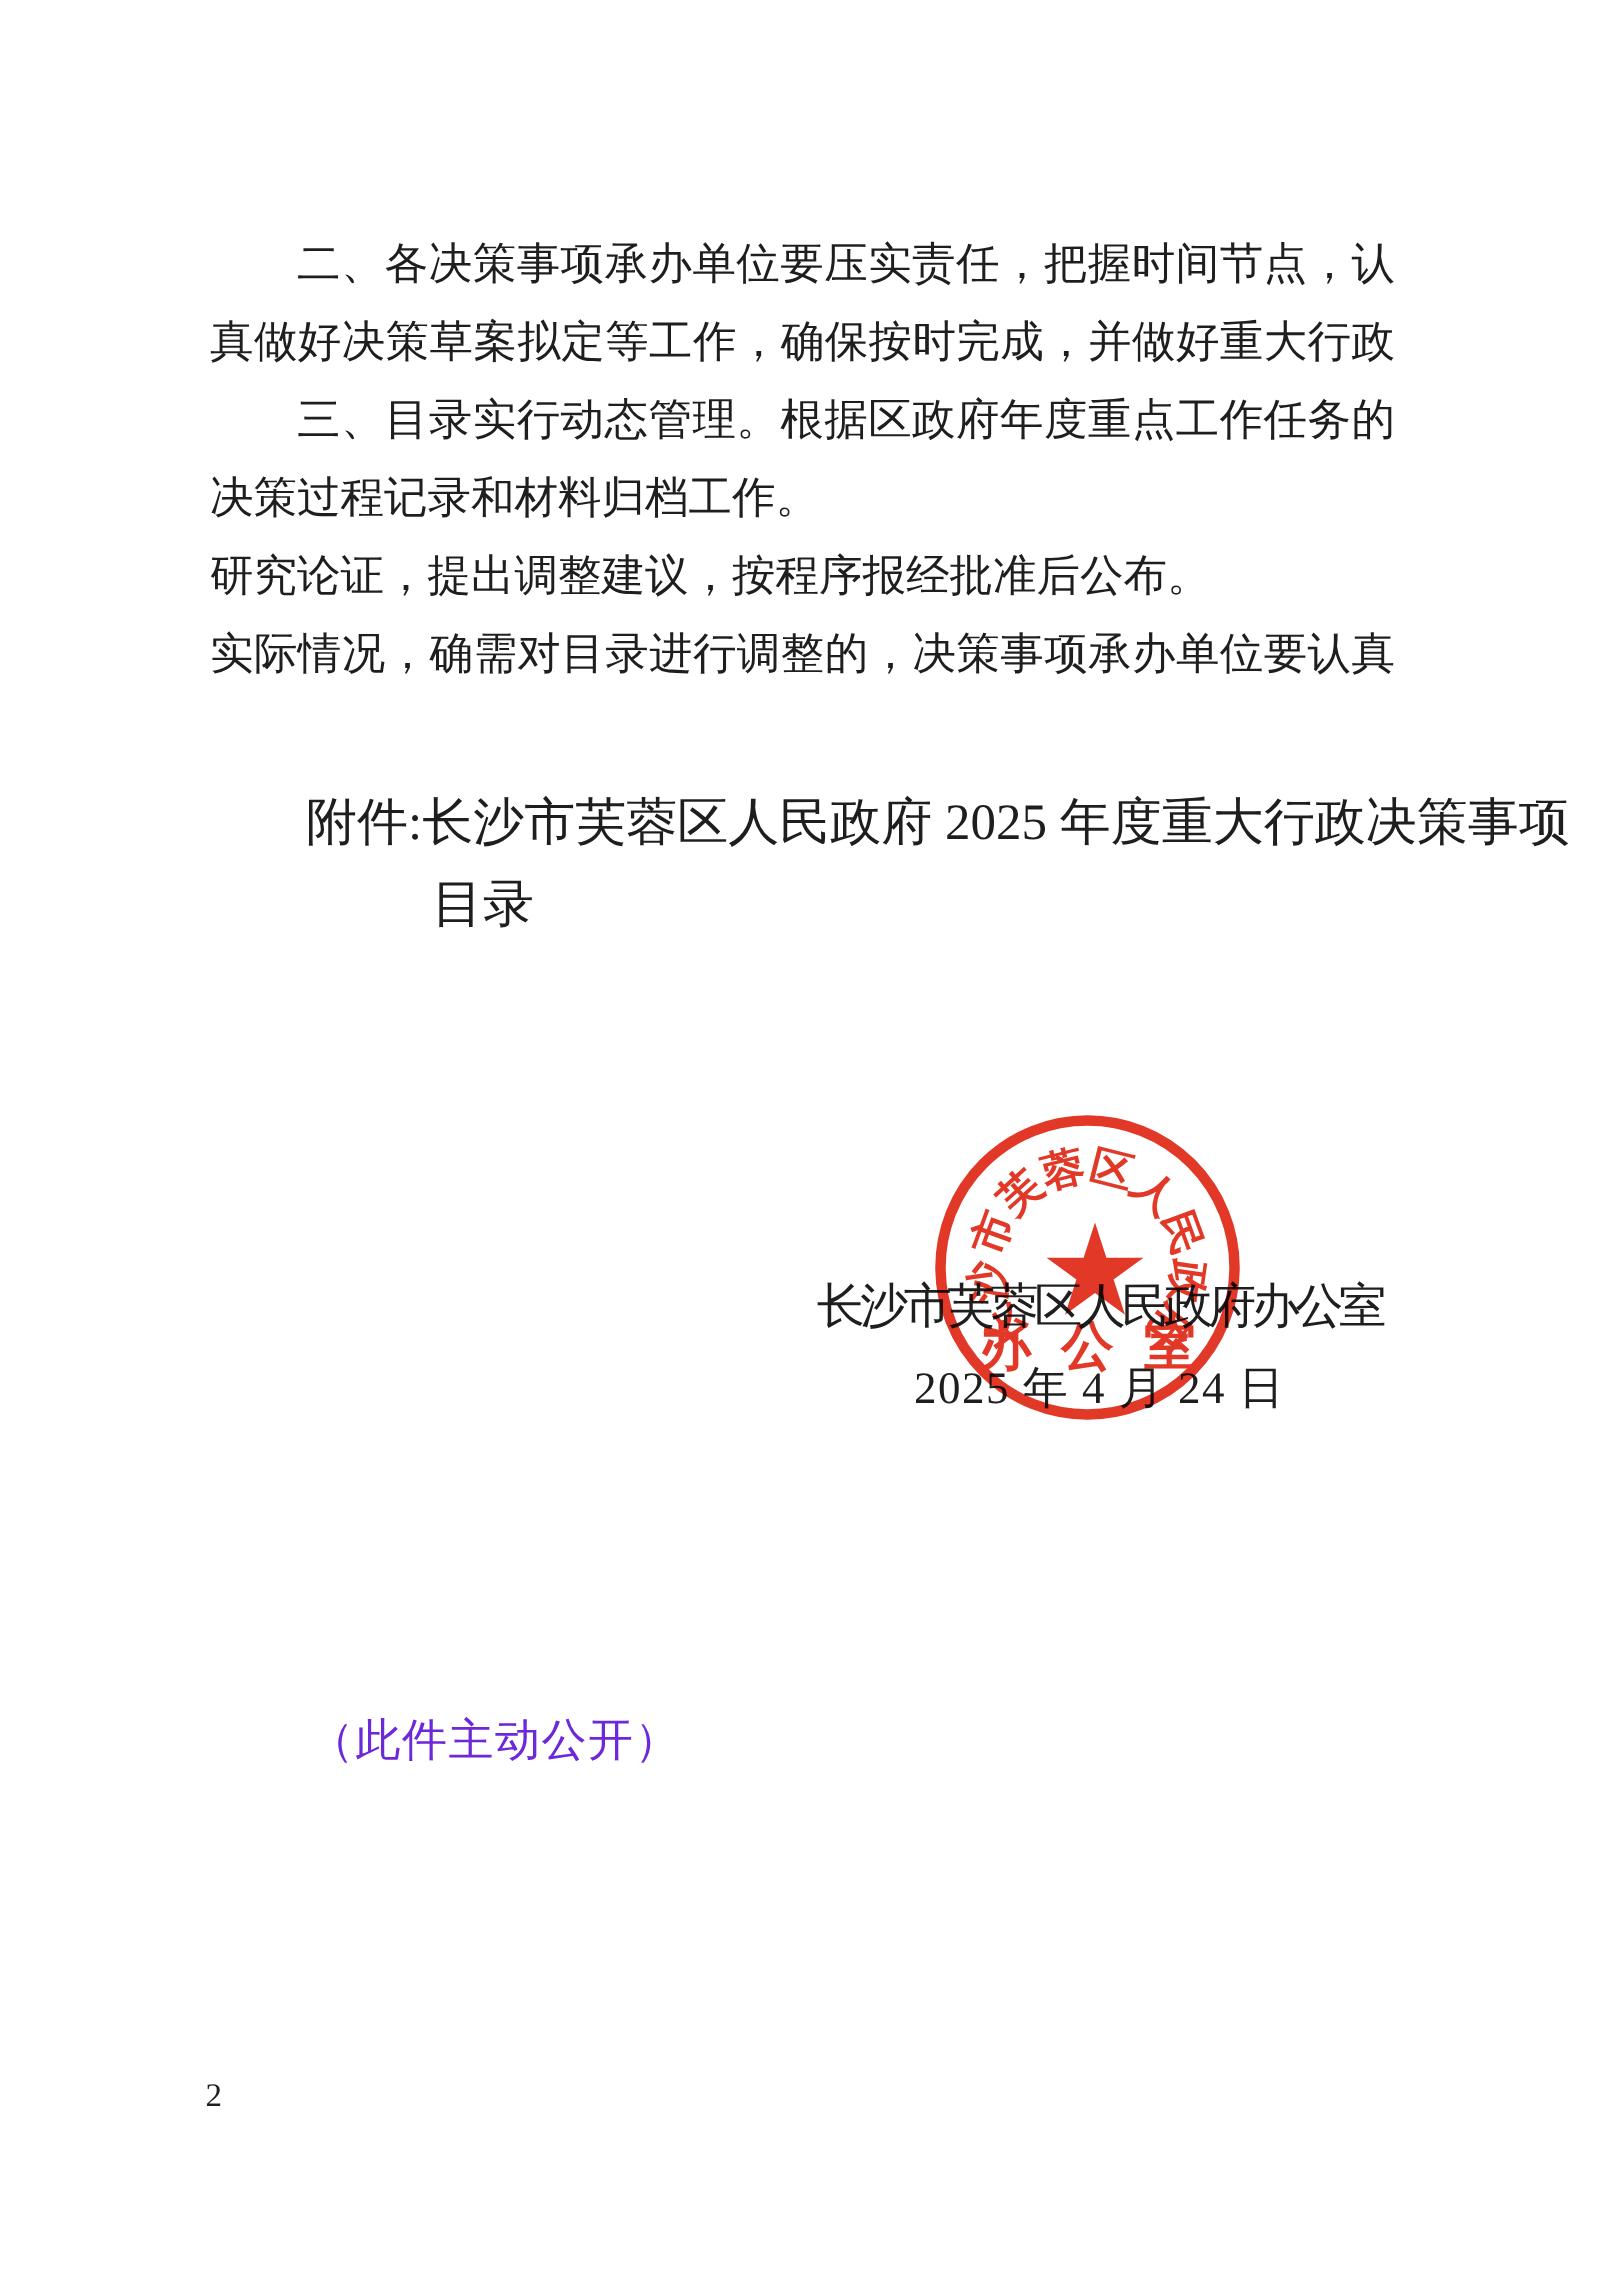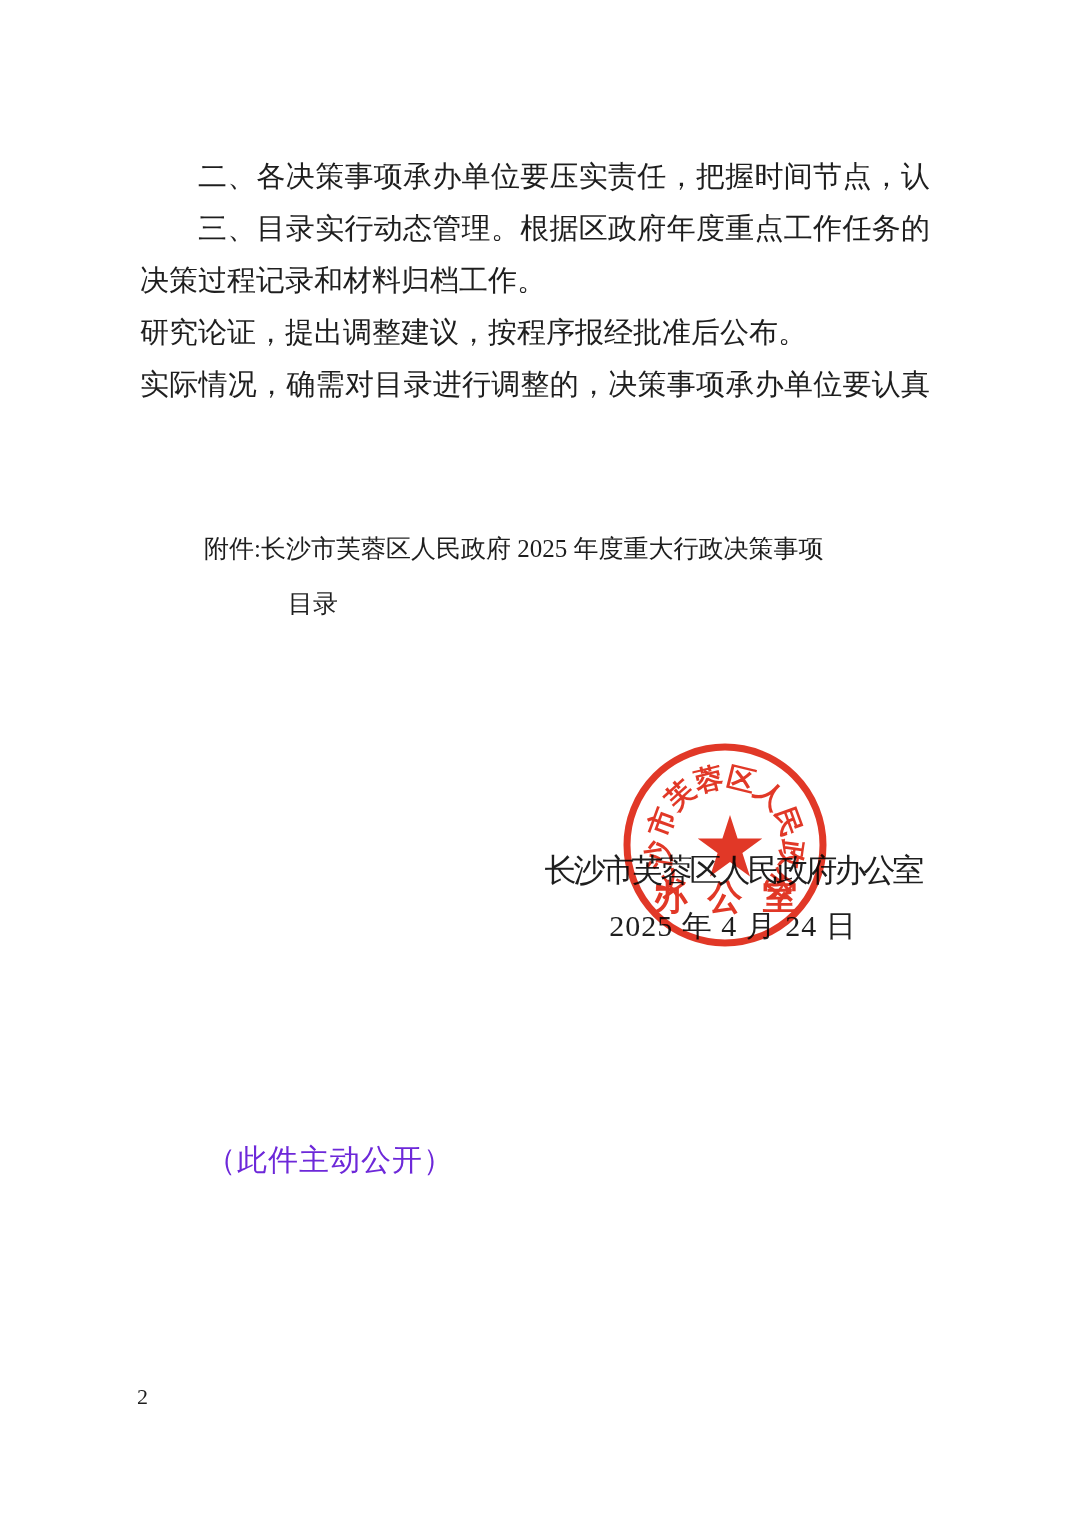--- a/index.html
+++ b/index.html
@@ -37,21 +37,21 @@
   }
   .line.indent {
     text-indent: 58px;
   }
   
   .attachment {
     position: absolute;
     left: 140px;
     top: 521px;
     width: 800px;
-    font-size: 25px;
+    font-size: 34px;
     line-height: 55px;
     color: #1e1e1e;
   }
   .attachment .att-line1 { padding-left: 64px; white-space: nowrap; }
   .attachment .att-line2 { padding-left: 148px; }
   
   .signature {
     position: absolute;
     left: 528px;
     top: 853px;
@@ -103,20 +103,21 @@
     color: #1e1e1e;
   }
 </style>
 </head>
 <body>
 
 <div class="page">
 
   <div class="body-text">
     <div class="line just indent">二、各决策事项承办单位要压实责任，把握时间节点，认</div>
+    <div class="line just">真做好决策草案拟定等工作，确保按时完成，并做好重大行政</div>
     <div class="line just indent">三、目录实行动态管理。根据区政府年度重点工作任务的</div>
     <div class="line">决策过程记录和材料归档工作。</div>
     <div class="line">研究论证，提出调整建议，按程序报经批准后公布。</div>
     <div class="line just">实际情况，确需对目录进行调整的，决策事项承办单位要认真</div>
   </div>
 
   <div class="attachment">
     <div class="att-line1">附件:长沙市芙蓉区人民政府 2025 年度重大行政决策事项</div>
     <div class="att-line2">目录</div>
   </div>

